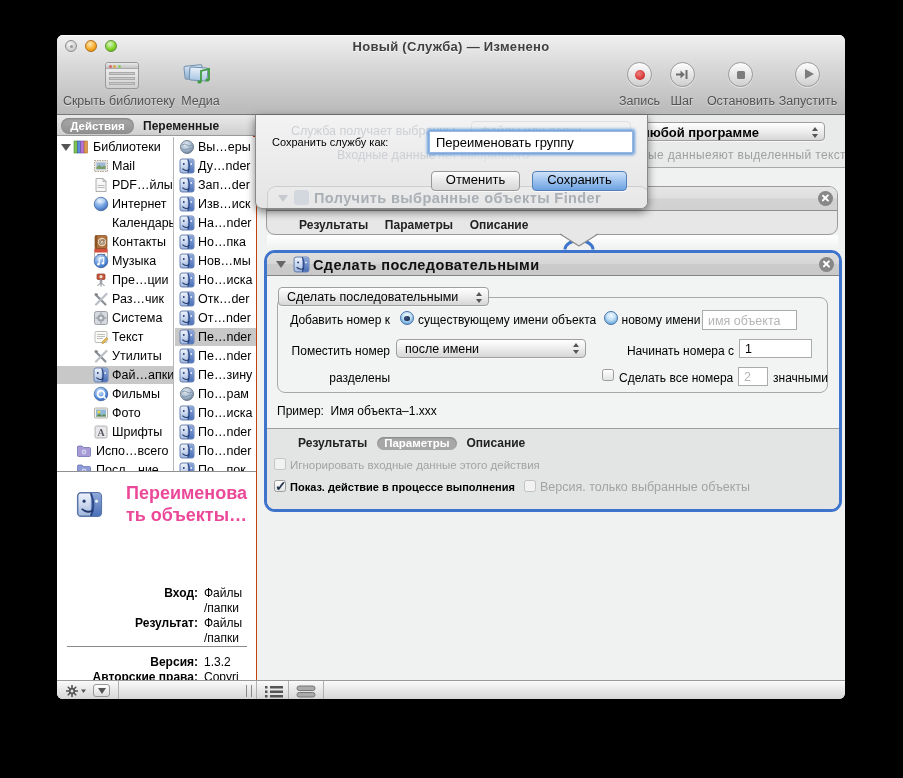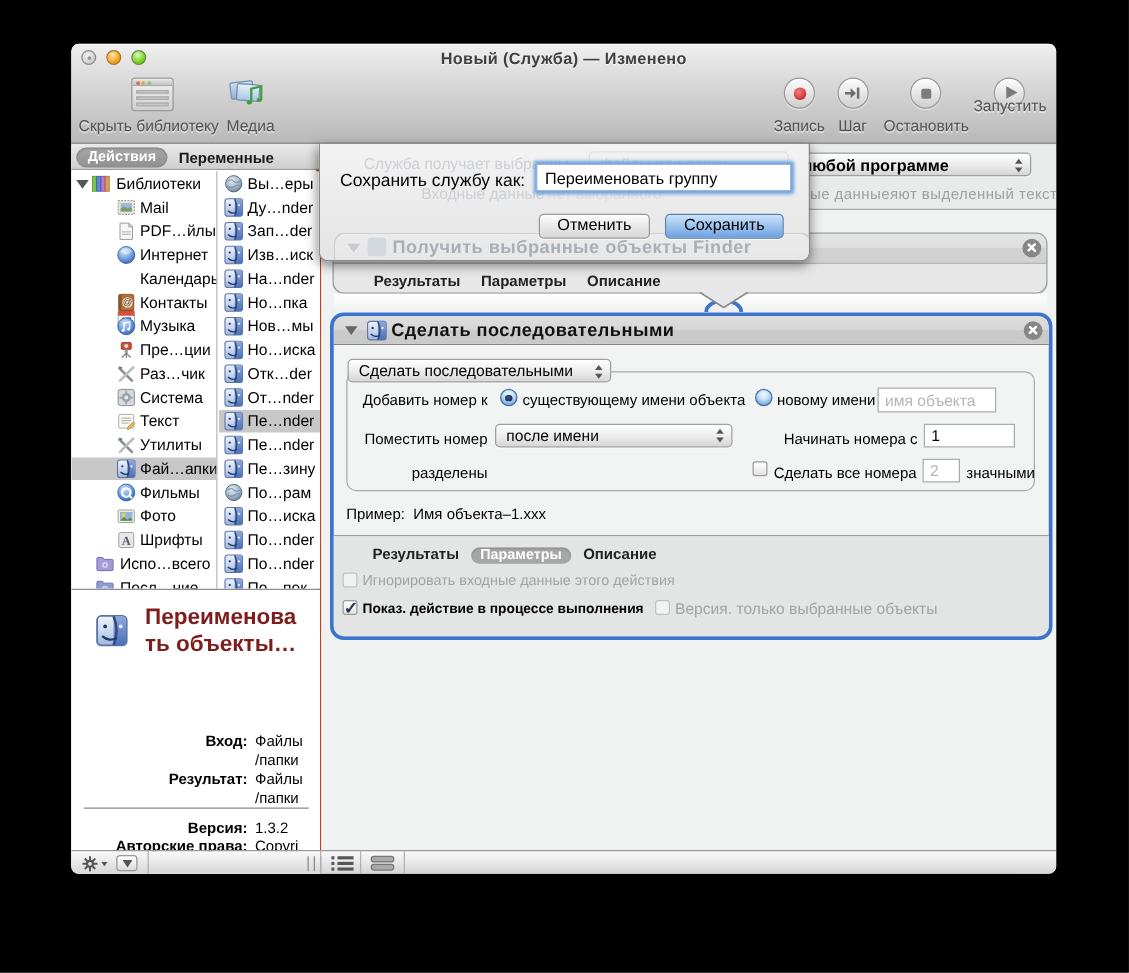--- a/index.html
+++ b/index.html
@@ -119,21 +119,21 @@
         </svg></div>
 <div class="cbtn" style="left:671px;">
         <span style="position:absolute;left:7.5px;top:7.5px;width:8px;height:8px;border-radius:1.5px;background:#7c7c7c;"></span>
       </div>
 <div class="cbtn" style="left:738px;">
         <span style="position:absolute;left:8.5px;top:6px;width:0;height:0;border-top:5.5px solid transparent;border-bottom:5.5px solid transparent;border-left:9px solid #7c7c7c;"></span>
       </div>
 <div class="tblbl" style="left:550px;top:59px;width:65px;">Запись</div>
 <div class="tblbl" style="left:605px;top:59px;width:40px;">Шаг</div>
 <div class="tblbl" style="left:640px;top:59px;width:88px;">Остановить</div>
-<div class="tblbl" style="left:711px;top:43px;width:80px;">Запустить</div>
+<div class="tblbl" style="left:711px;top:59px;width:80px;">Запустить</div>
 </div>
 <div id="side">
 <div id="tabbar">
         <div id="cap1">Действия</div>
         <div id="vartab">Переменные</div>
       </div>
 <div id="catcol">
         <div class="lrow" style="top:0.5px;">
           <span class="disc" style="left:4px;top:6px;border-top-color:#555;"></span>
           <span class="ic" style="left:16px;"><svg width="16" height="16" viewBox="0 0 16 16">
@@ -724,21 +724,21 @@
                 <stop offset="1" stop-color="#9db4dc"></stop>
               </linearGradient>
             </defs>
 <rect x="1" y="1" width="14" height="14" rx="2" fill="url(#fgr27)" stroke="#5a76a8" stroke-width="0.9"></rect>
 <path d="M8.8 1.2 h4.2 a1.8 1.8 0 0 1 1.8 1.8 v10 a1.8 1.8 0 0 1 -1.8 1.8 h-4.2 z" fill="url(#fgb27)"></path>
 <path d="M8.8 1.2 C10.6 5.5 10.6 10.5 8.8 14.8" stroke="#2e4a86" stroke-width="1.2" fill="none"></path>
 <circle cx="4.8" cy="6" r="0.9" fill="#20386a"></circle>
             <circle cx="12.2" cy="6" r="0.9" fill="#e8eef8"></circle>
 <path d="M3.4 10.6 C5.6 12.6 8.4 12.8 10.2 11.4" stroke="#20386a" stroke-width="1.1" fill="none"></path>
           </svg></span>
-<div style="position:absolute;left:59px;top:10.5px;width:141px;font-size:18px;font-weight:bold;color:#7f1d1d;line-height:22px;">Переименова<br>ть объекты…</div>
+<div style="position:absolute;left:59px;top:10.5px;width:141px;font-size:18px;font-weight:bold;color:#ec4899;line-height:22px;text-align:center;">Переименова<br>ть объекты…</div>
 <div style="position:absolute;left:0;top:114.5px;width:141px;font-size:12px;font-weight:bold;text-align:right;">Вход:</div>
 <div style="position:absolute;left:147px;top:114.5px;font-size:12px;">Файлы</div>
 <div style="position:absolute;left:147px;top:129.5px;font-size:12px;">/папки</div>
 <div style="position:absolute;left:0;top:144.5px;width:141px;font-size:12px;font-weight:bold;text-align:right;">Результат:</div>
 <div style="position:absolute;left:147px;top:144.5px;font-size:12px;">Файлы</div>
 <div style="position:absolute;left:147px;top:159.5px;font-size:12px;">/папки</div>
 <div style="position:absolute;left:10px;top:174.5px;width:180px;height:1px;background:#8a8a8a;"></div>
 <div style="position:absolute;left:0;top:183.5px;width:141px;font-size:12px;font-weight:bold;text-align:right;">Версия:</div>
 <div style="position:absolute;left:147px;top:183.5px;font-size:12px;">1.3.2</div>
 <div style="position:absolute;left:0;top:198.5px;width:141px;font-size:12px;font-weight:bold;text-align:right;">Авторские права:</div>
@@ -881,21 +881,21 @@
 <div class="ghost" style="left:35px;top:9px;font-size:12.5px;color:#cdd0d4;">Служба получает выбранны</div>
 <div style="position:absolute;left:215px;top:6px;width:160px;height:19px;border:1px solid #e0e0e3;border-radius:4px;color:#d8dade;font-size:12.5px;">
         <span style="position:absolute;left:8px;top:2px;">файлы или папки</span>
       </div>
 <div class="ghost" style="left:81px;top:33px;color:#ccd0d4;">Входные данные</div>
 <div class="ghost" style="left:182px;top:33px;color:#dee0e3;">нет выбранного</div>
 <div style="position:absolute;left:11px;top:71px;width:382px;height:30px;border:1px solid #cbcdcf;border-bottom:none;border-radius:9px 9px 0 0;background:linear-gradient(#ebebeb,#e5e5e5);"></div>
 <span class="disc" style="position:absolute;left:22px;top:80px;border-top-color:#c6c9cd;"></span>
 <div style="position:absolute;left:38px;top:75px;width:15px;height:15px;border-radius:3px;background:#d3d8df;"></div>
 <div class="ghost" style="left:58px;top:75px;font-size:14.5px;font-weight:bold;color:#a9afb5;letter-spacing:0.4px;">Получить выбранные объекты Finder</div>
-<div style="position:absolute;left:16px;top:21px;font-size:14px;color:#000;">Сохранить службу как:</div>
+<div style="position:absolute;left:16px;top:21px;font-size:11px;color:#000;">Сохранить службу как:</div>
 <div style="position:absolute;left:173px;top:16px;width:204px;height:22px;background:#fff;border:1px solid #9ab6dc;box-shadow:0 0 3px 1.5px rgba(90,150,220,.9);border-radius:1px;">
 <span style="position:absolute;left:6px;top:3px;font-size:13px;">Переименовать группу</span>
       </div>
 <div class="btn" style="left:175px;top:56px;width:89px;">Отменить</div>
 <div class="btn def" style="left:276px;top:56px;width:95px;">Сохранить</div>
 </div>
 <div id="bbar">
 <div style="position:absolute;left:8px;top:3px;"><svg width="22" height="14" viewBox="0 0 22 14">
           <g fill="#555">
             <circle cx="7" cy="7" r="3.2"></circle>

